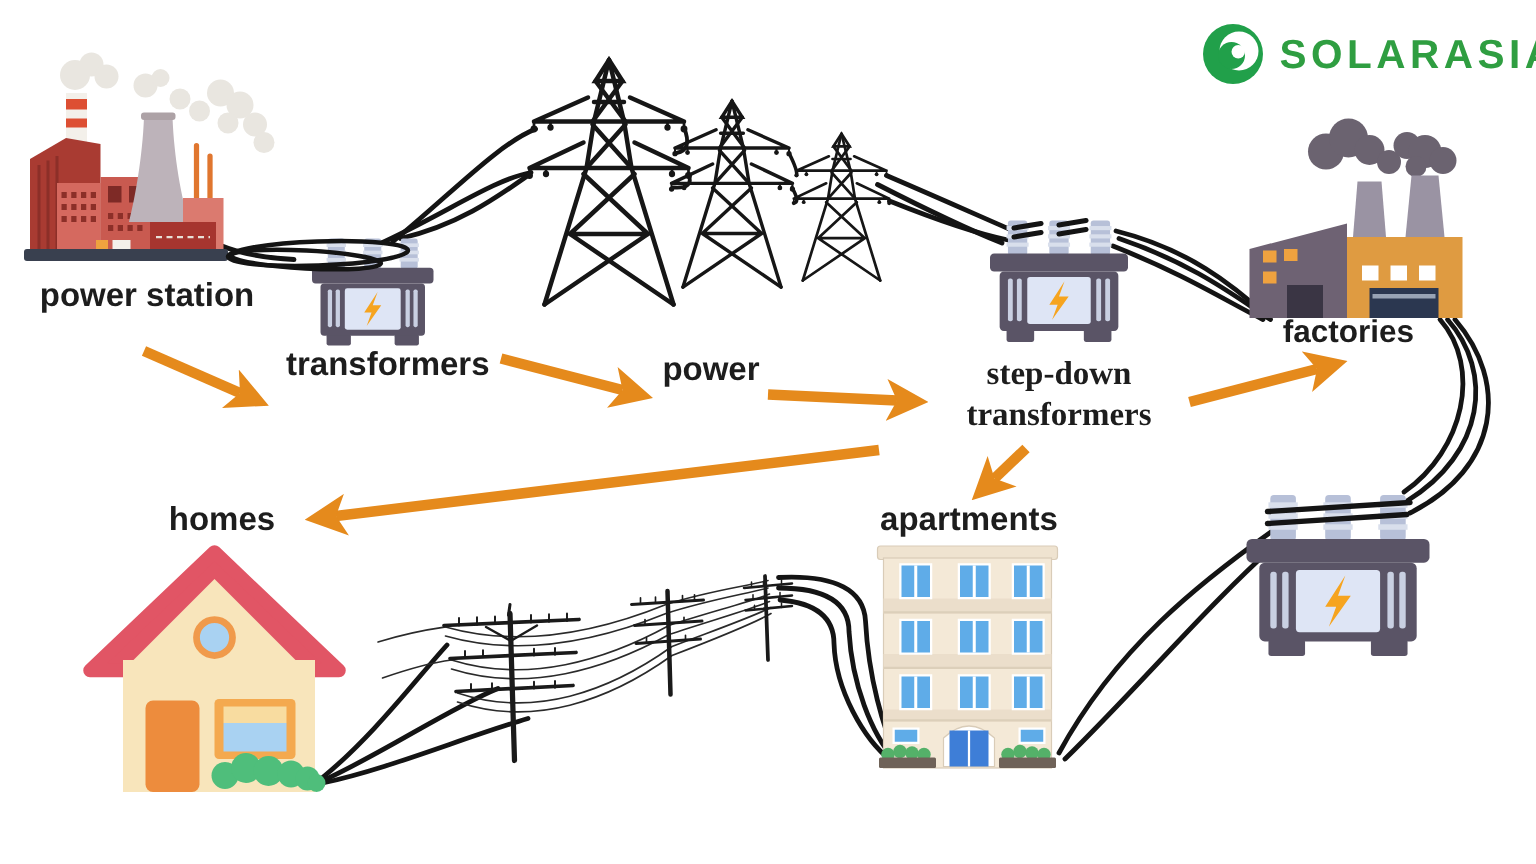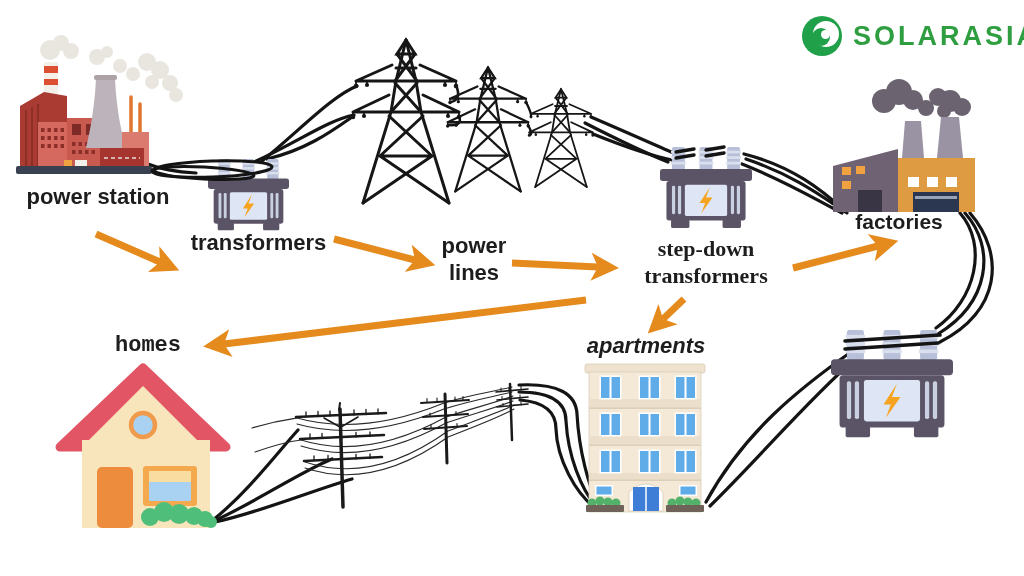--- a/index.html
+++ b/index.html
@@ -7,22 +7,22 @@
          font-family:"Liberation Sans",sans-serif;}
   .art{position:absolute;left:0;top:0;}
   .label{position:absolute;font-weight:700;font-size:22px;line-height:27px;color:#1d1d1d;
          text-align:center;}
   .label span{display:block;}
   .lbl-power-station{left:18px;top:183px;width:160px;}
   .lbl-step-up{left:156px;top:229px;width:205px;}
   .lbl-power-lines{left:394px;top:232px;width:160px;}
   .lbl-step-down{left:584px;top:235px;width:244px;font-family:Liberation Serif, serif;}
   .lbl-factories{left:819px;top:208px;width:160px;font-size:21px;}
-  .lbl-homes{left:68px;top:332px;width:160px;font-family:Liberation Mono, monospace;}
-  .lbl-apartments{left:546px;top:332px;width:200px;font-style:italic;}
+  .lbl-homes{left:68px;top:332px;width:160px;}
+  .lbl-apartments{left:546px;top:332px;width:200px;}
   .logo{position:absolute;left:800px;top:14px;display:flex;align-items:center;gap:9px;}
   .logo-text{font-weight:700;font-size:27px;letter-spacing:3px;color:#2f9e41;}
 </style>
 </head>
 <body>
 
 <div class="stage">
 
 <svg class="art" width="1024" height="576" viewBox="0 0 1024 576">
   <defs>
@@ -364,21 +364,20 @@
 </svg>
 
 <div class="label lbl-power-station">power station</div>
 
 <div class="label lbl-step-up">
   <span>transformers</span>
 </div>
 
 <div class="label lbl-power-lines">
   <span>power</span>
-  <span>lines</span>
 </div>
 
 <div class="label lbl-step-down">
   <span>step-down</span>
   <span>transformers</span>
 </div>
 
 <div class="label lbl-factories">factories</div>
 
 <div class="label lbl-homes">homes</div>

